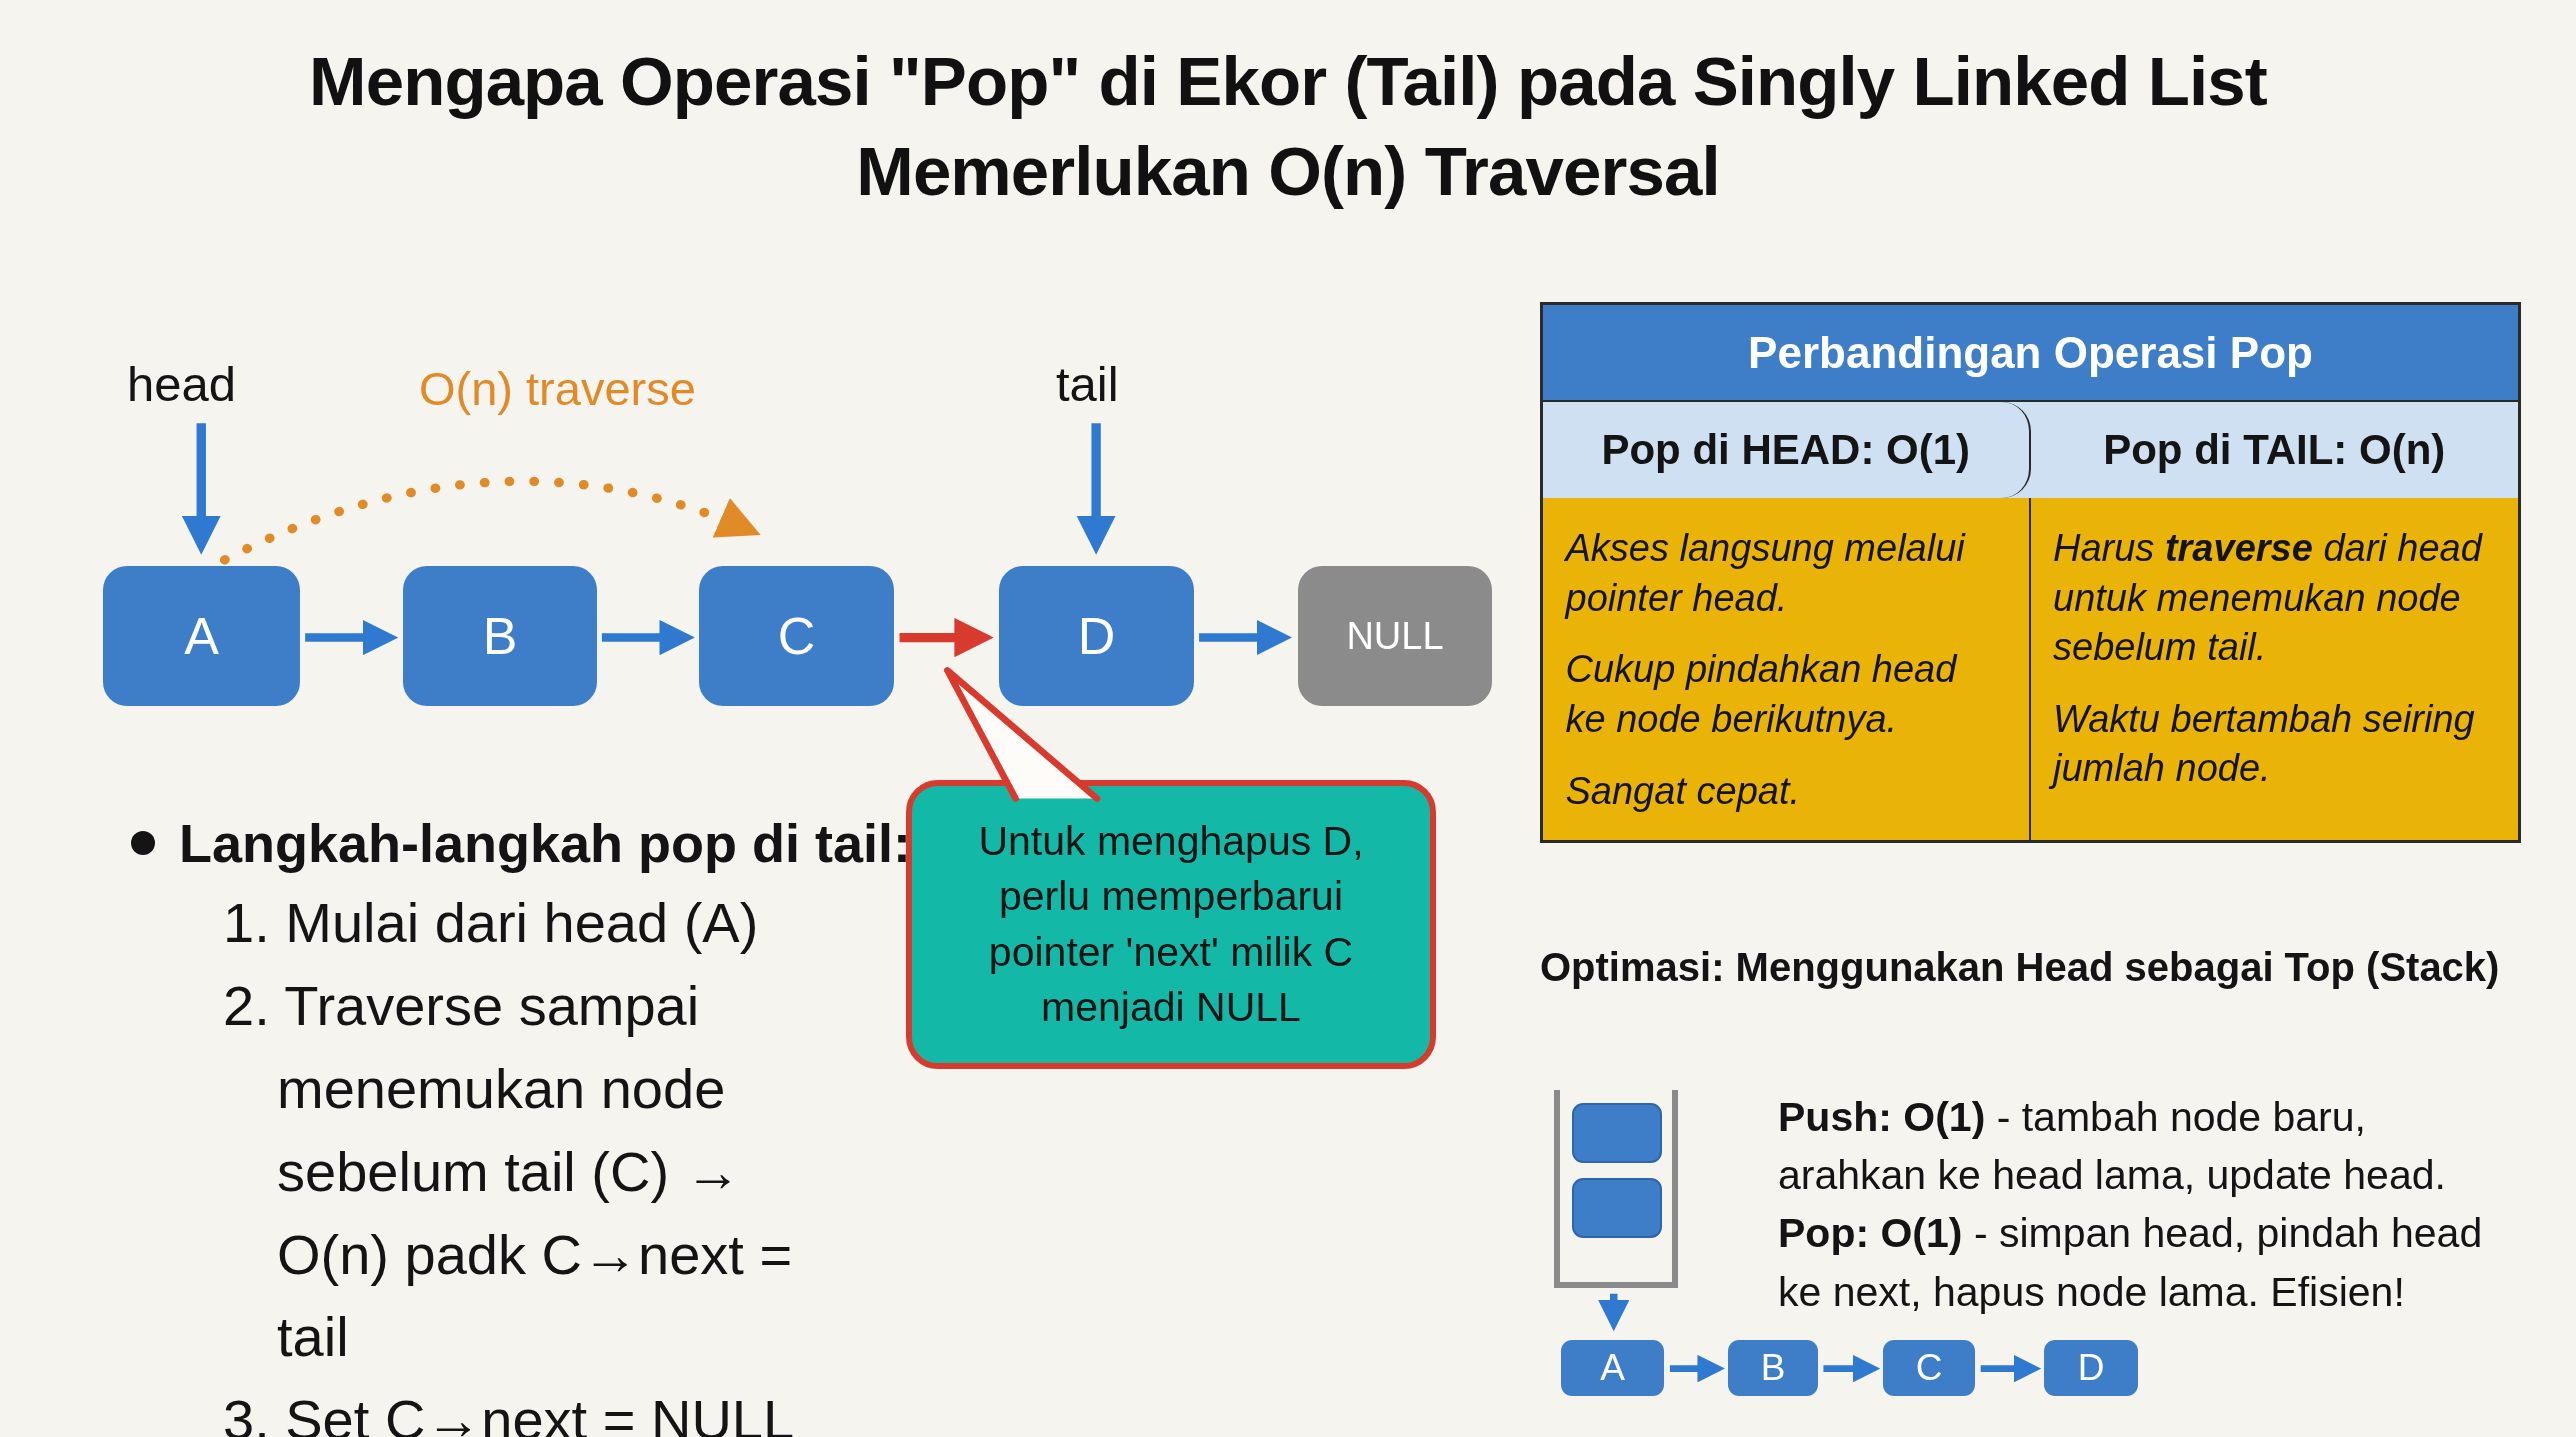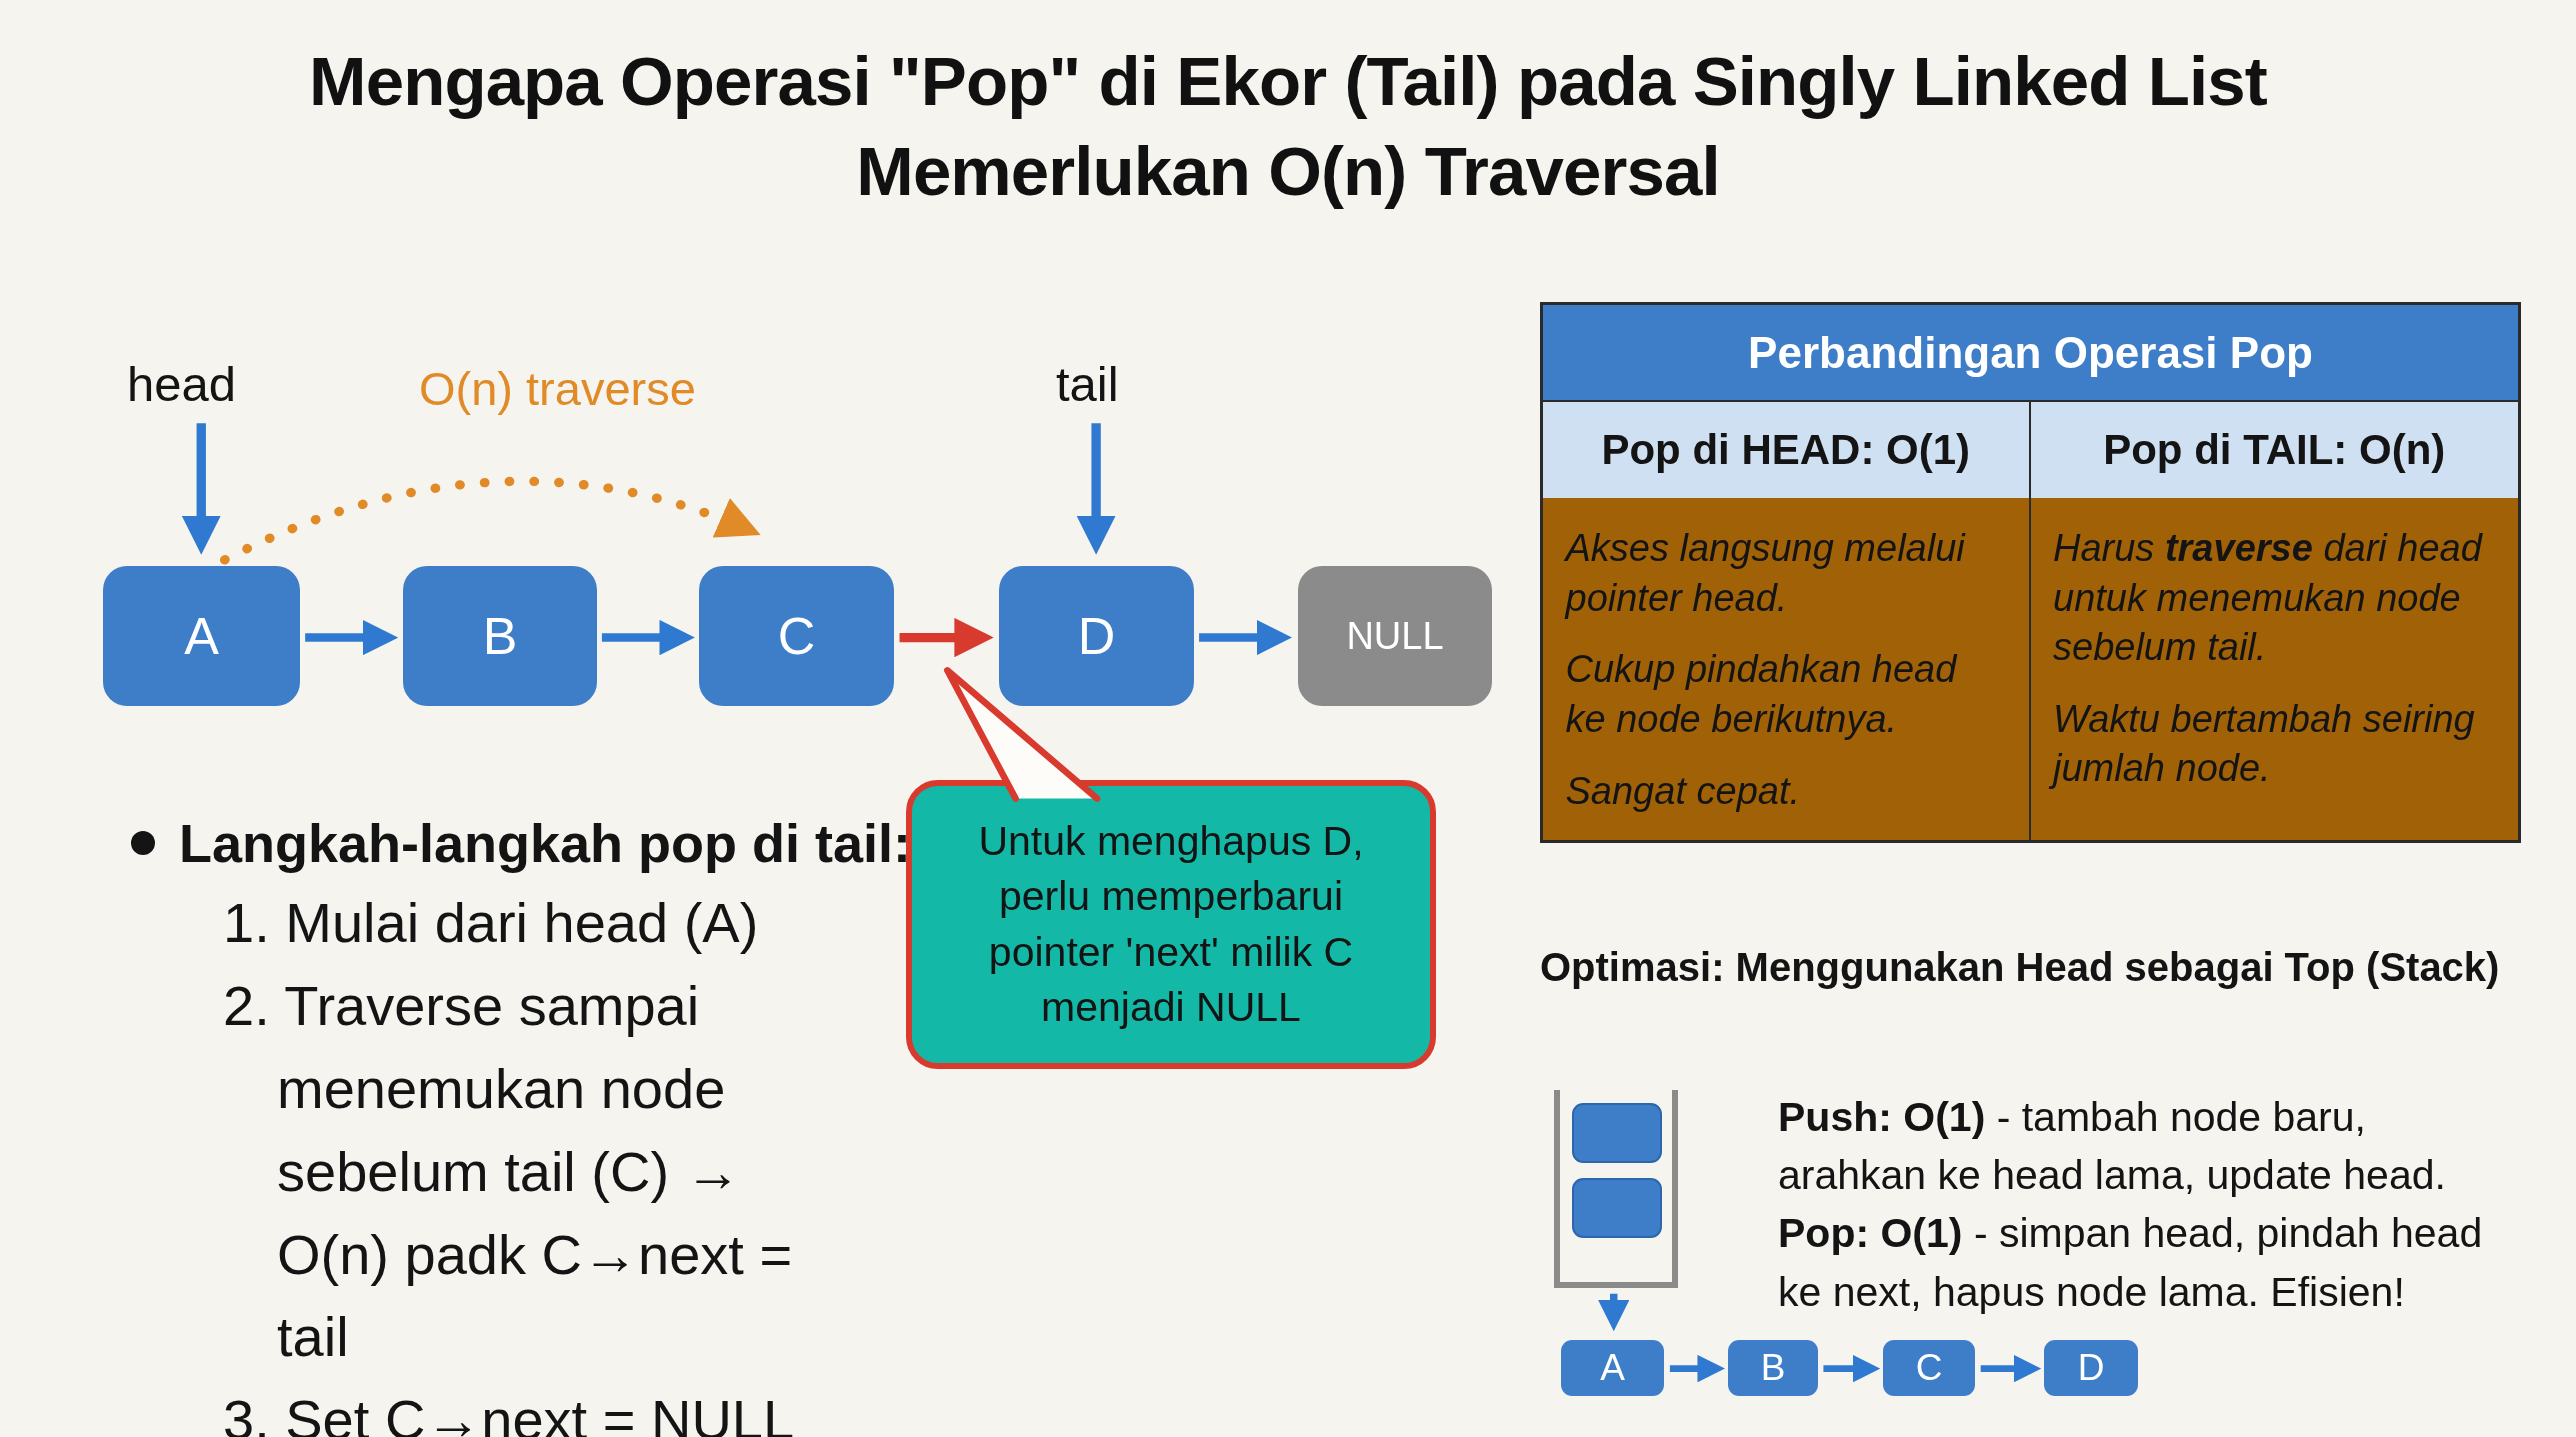--- a/index.html
+++ b/index.html
@@ -42,28 +42,28 @@
   }
   
   .steps-head{position:absolute;left:131px;top:812px;display:flex;align-items:center;}
   .bullet-dot{width:24px;height:24px;border-radius:50%;background:#141414;margin-right:24px;flex:0 0 auto;}
   .steps-head-text{font-size:54px;font-weight:bold;}
   .steps-list{position:absolute;left:223px;top:882px;width:608px;font-size:56px;line-height:1.48;}
   .step-item{padding-left:54px;text-indent:-54px;}
   
   .cmp-table{
     position:absolute;left:1540px;top:302px;width:981px;box-sizing:border-box;
-    border:3.7px solid #2a2a2a;background:#a16207;
+    border:3.7px solid #2a2a2a;background:#eab308;
   }
   .tbl-title{
     background:#3e7dc8;color:#fff;font-weight:bold;font-size:44px;
     text-align:center;padding:22.5px 0;border-bottom:2.8px solid #2a2a2a;
   }
   .tbl-sub{display:flex;background:#cfe0f2;font-weight:bold;font-size:42px;text-align:center;}
-  .tbl-sub .cell{width:50%;box-sizing:border-box;padding:24px 7.5px;}
+  .tbl-sub .cell{width:50%;box-sizing:border-box;padding:24px 7.5px;border-radius:29px;}
   .tbl-body{display:flex;font-size:38px;line-height:1.3;}
   .tbl-body .cell{width:50%;box-sizing:border-box;padding:3.7px 22.5px 24px;}
   .cell.divided{border-right:2.8px solid #2a2a2a;}
   .tbl-body p{margin:22.5px 0 0;font-style:italic;}
   
   .opt-head{
     position:absolute;left:1540px;top:941px;width:992px;
     font-size:40px;font-weight:bold;line-height:1.3;
   }
   .stack-box{

